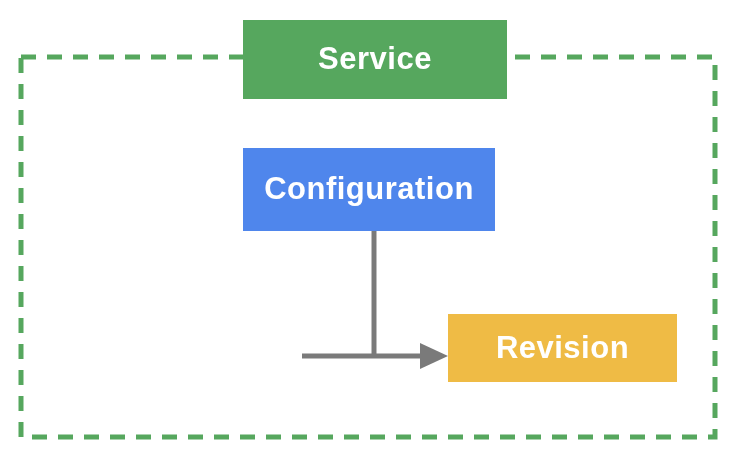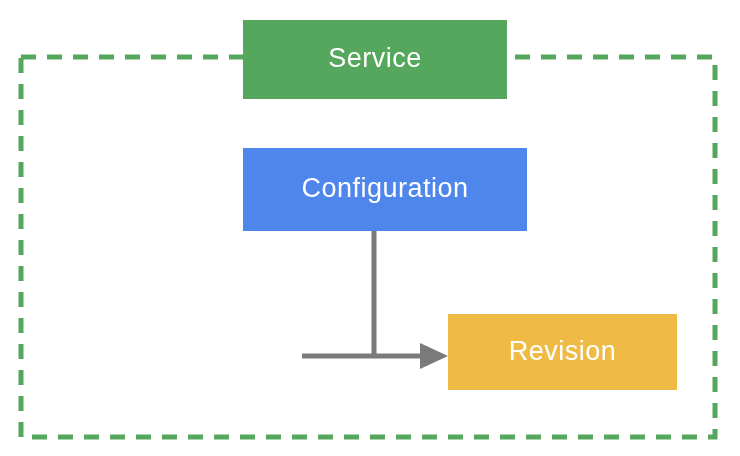--- a/index.html
+++ b/index.html
@@ -23,30 +23,30 @@
   }
   .node {
     position: absolute;
     z-index: 1;
     display: flex;
     align-items: center;
     justify-content: center;
   }
   .node-label {
     color: #ffffff;
-    font-weight: 400;
-    font-size: 27px;
+    font-weight: 700;
+    font-size: 31px;
     letter-spacing: 0.5px;
     line-height: 1;
     padding-bottom: 2px;
   }
   .node-service       { left: 243px; top: 20px;  width: 264px; height: 79px; }
-  .node-configuration { left: 243px; top: 148px; width: 284px; height: 83px; }
+  .node-configuration { left: 243px; top: 148px; width: 252px; height: 83px; }
   .node-route         { left: 71px;  top: 314px; width: 231px; height: 82px; }
-  .node-revision      { left: 448px; top: 314px; width: 229px; height: 76px; }
+  .node-revision      { left: 448px; top: 314px; width: 229px; height: 68px; }
 </style>
 </head>
 <body>
 
 <div class="canvas">
 
   <svg class="connector-layer" width="740" height="456" viewBox="0 0 740 456">
 
     <rect x="21" y="57" width="694" height="380" fill="none" stroke-width="5" stroke-dasharray="15 11" stroke="#56A75E"></rect>
 

